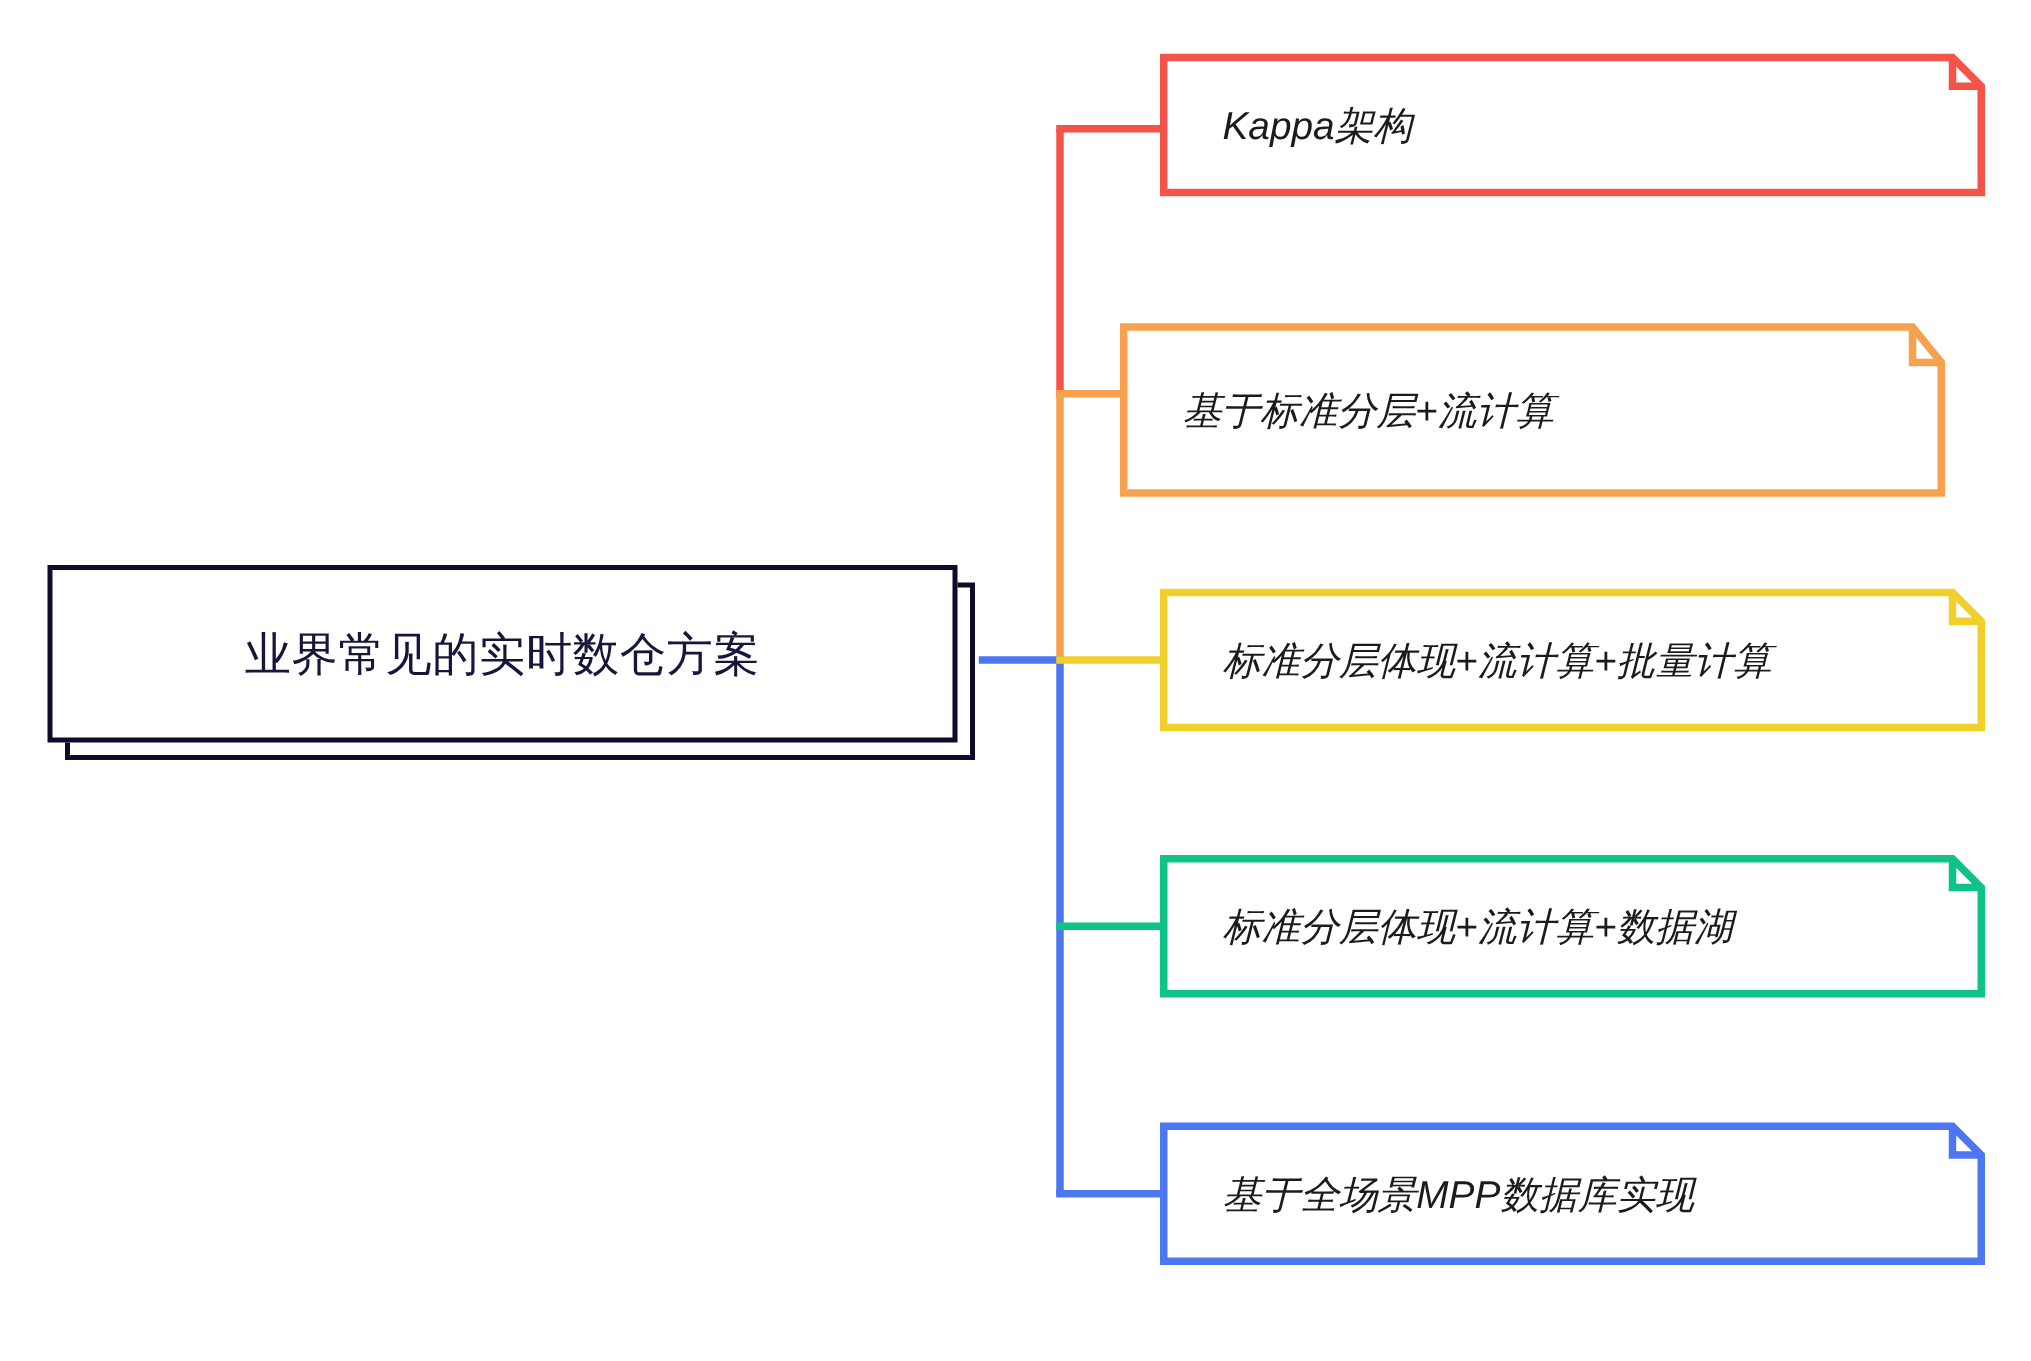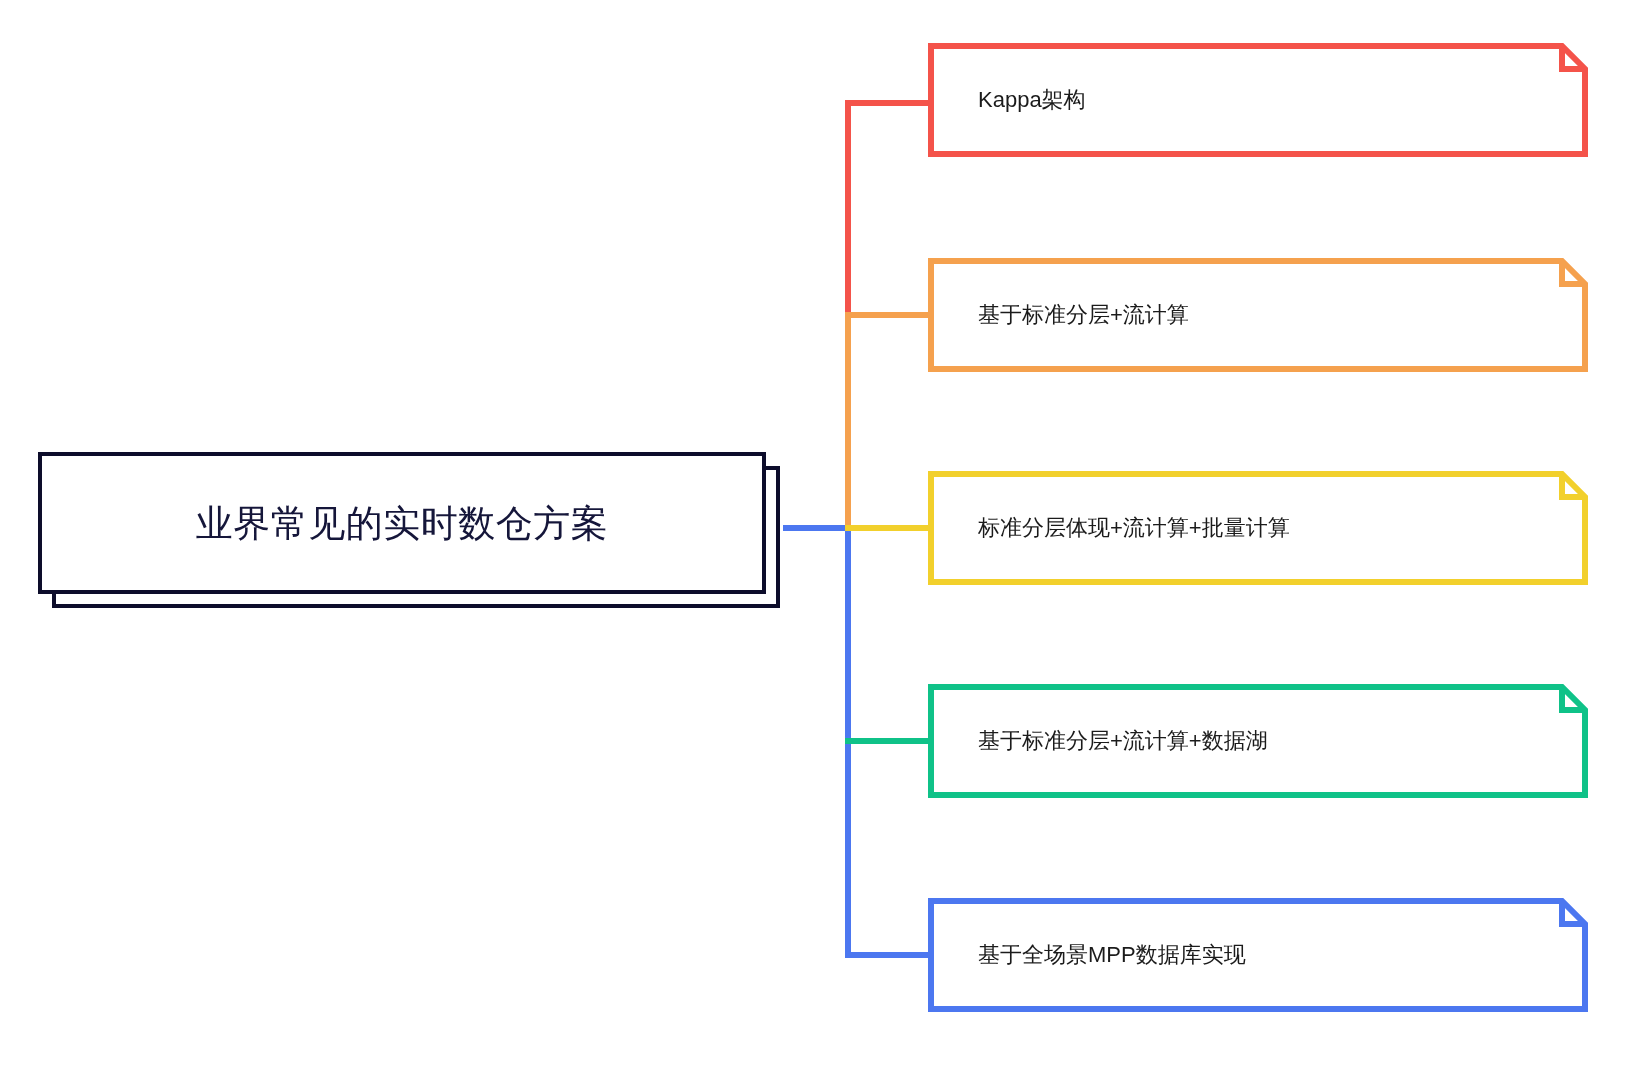--- a/index.html
+++ b/index.html
@@ -81,24 +81,25 @@
     height: 100%;
     overflow: visible;
   }
   .leaf-label {
     position: absolute;
     left: 50px;
     top: 0;
     height: 100%;
     display: flex;
     align-items: center;
-    font-size: 22px;
+    font-size: 31px;
     color: #1b1b1b;
     white-space: nowrap;
     line-height: 1;
+    font-style: italic;
   }
 </style>
 </head>
 <body>
 
 <div id="canvas">
 
   <svg id="connectors" viewBox="0 0 1625 1089" xmlns="http://www.w3.org/2000/svg">
 
     <path d="M 848 103 L 848 317" fill="none" stroke="#F4534A" stroke-width="6"></path>
@@ -124,42 +125,42 @@
   </div>
 
   <div class="leaf" style="left:928px; top:43px; width:660px; height:114px;">
     <svg class="leaf-svg" viewBox="0 0 660 114" preserveAspectRatio="none" xmlns="http://www.w3.org/2000/svg">
       <path d="M 3 3 L 634 3 L 657 26 L 657 111 L 3 111 Z" fill="#ffffff" stroke="#F4534A" stroke-width="6" vector-effect="non-scaling-stroke"></path>
       <path d="M 634 3 L 634 26 L 657 26" fill="none" stroke="#F4534A" stroke-width="6" vector-effect="non-scaling-stroke"></path>
     </svg>
     <span class="leaf-label">Kappa架构</span>
   </div>
 
-  <div class="leaf" style="left:928px; top:258px; width:660px; height:114px;">
+  <div class="leaf" style="left:896px; top:258px; width:660px; height:140px;">
     <svg class="leaf-svg" viewBox="0 0 660 114" preserveAspectRatio="none" xmlns="http://www.w3.org/2000/svg">
       <path d="M 3 3 L 634 3 L 657 26 L 657 111 L 3 111 Z" fill="#ffffff" stroke="#F5A14E" stroke-width="6" vector-effect="non-scaling-stroke"></path>
       <path d="M 634 3 L 634 26 L 657 26" fill="none" stroke="#F5A14E" stroke-width="6" vector-effect="non-scaling-stroke"></path>
     </svg>
     <span class="leaf-label">基于标准分层+流计算</span>
   </div>
 
   <div class="leaf" style="left:928px; top:471px; width:660px; height:114px;">
     <svg class="leaf-svg" viewBox="0 0 660 114" preserveAspectRatio="none" xmlns="http://www.w3.org/2000/svg">
       <path d="M 3 3 L 634 3 L 657 26 L 657 111 L 3 111 Z" fill="#ffffff" stroke="#F2D02C" stroke-width="6" vector-effect="non-scaling-stroke"></path>
       <path d="M 634 3 L 634 26 L 657 26" fill="none" stroke="#F2D02C" stroke-width="6" vector-effect="non-scaling-stroke"></path>
     </svg>
     <span class="leaf-label">标准分层体现+流计算+批量计算</span>
   </div>
 
   <div class="leaf" style="left:928px; top:684px; width:660px; height:114px;">
     <svg class="leaf-svg" viewBox="0 0 660 114" preserveAspectRatio="none" xmlns="http://www.w3.org/2000/svg">
       <path d="M 3 3 L 634 3 L 657 26 L 657 111 L 3 111 Z" fill="#ffffff" stroke="#0FC288" stroke-width="6" vector-effect="non-scaling-stroke"></path>
       <path d="M 634 3 L 634 26 L 657 26" fill="none" stroke="#0FC288" stroke-width="6" vector-effect="non-scaling-stroke"></path>
     </svg>
-    <span class="leaf-label">基于标准分层+流计算+数据湖</span>
+    <span class="leaf-label">标准分层体现+流计算+数据湖</span>
   </div>
 
   <div class="leaf" style="left:928px; top:898px; width:660px; height:114px;padding-left:44px;">
     <svg class="leaf-svg" viewBox="0 0 660 114" preserveAspectRatio="none" xmlns="http://www.w3.org/2000/svg">
       <path d="M 3 3 L 634 3 L 657 26 L 657 111 L 3 111 Z" fill="#ffffff" stroke="#4C77F0" stroke-width="6" vector-effect="non-scaling-stroke"></path>
       <path d="M 634 3 L 634 26 L 657 26" fill="none" stroke="#4C77F0" stroke-width="6" vector-effect="non-scaling-stroke"></path>
     </svg>
     <span class="leaf-label">基于全场景MPP数据库实现</span>
   </div>
 

